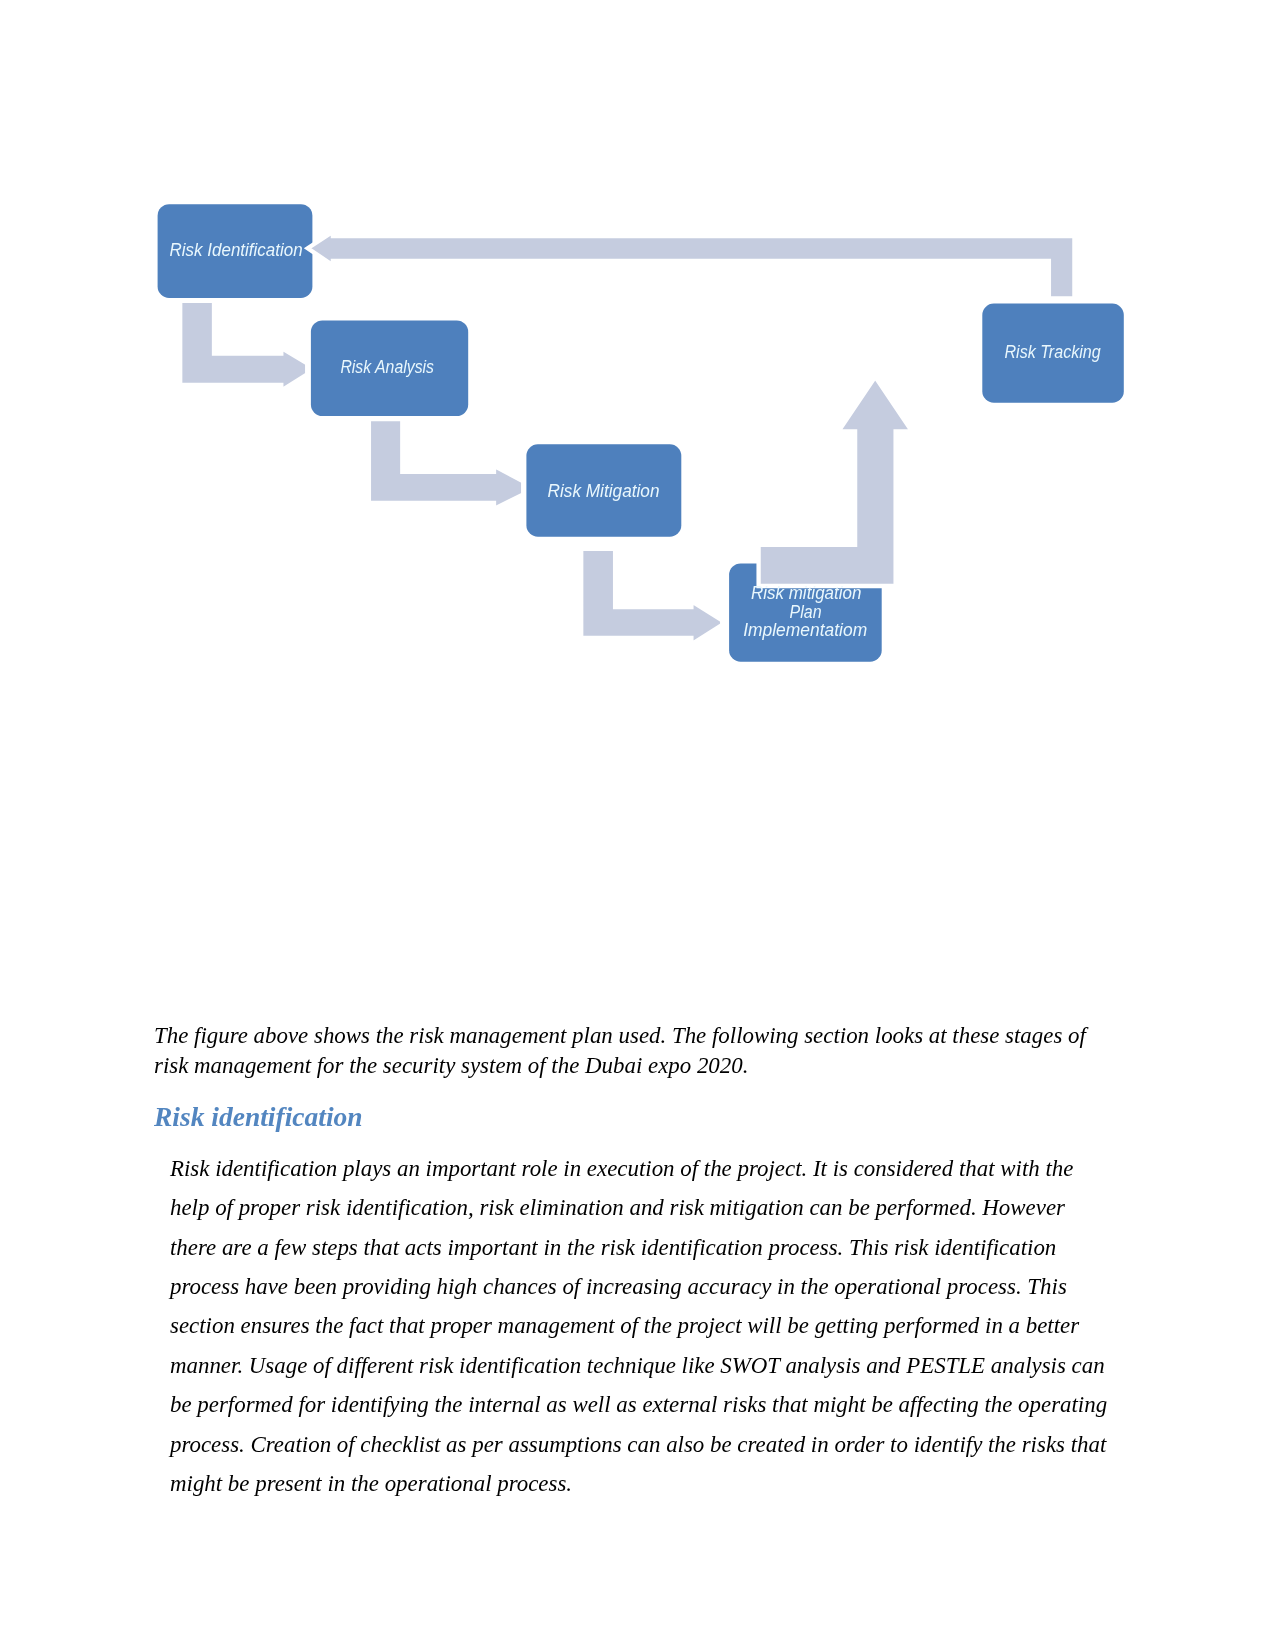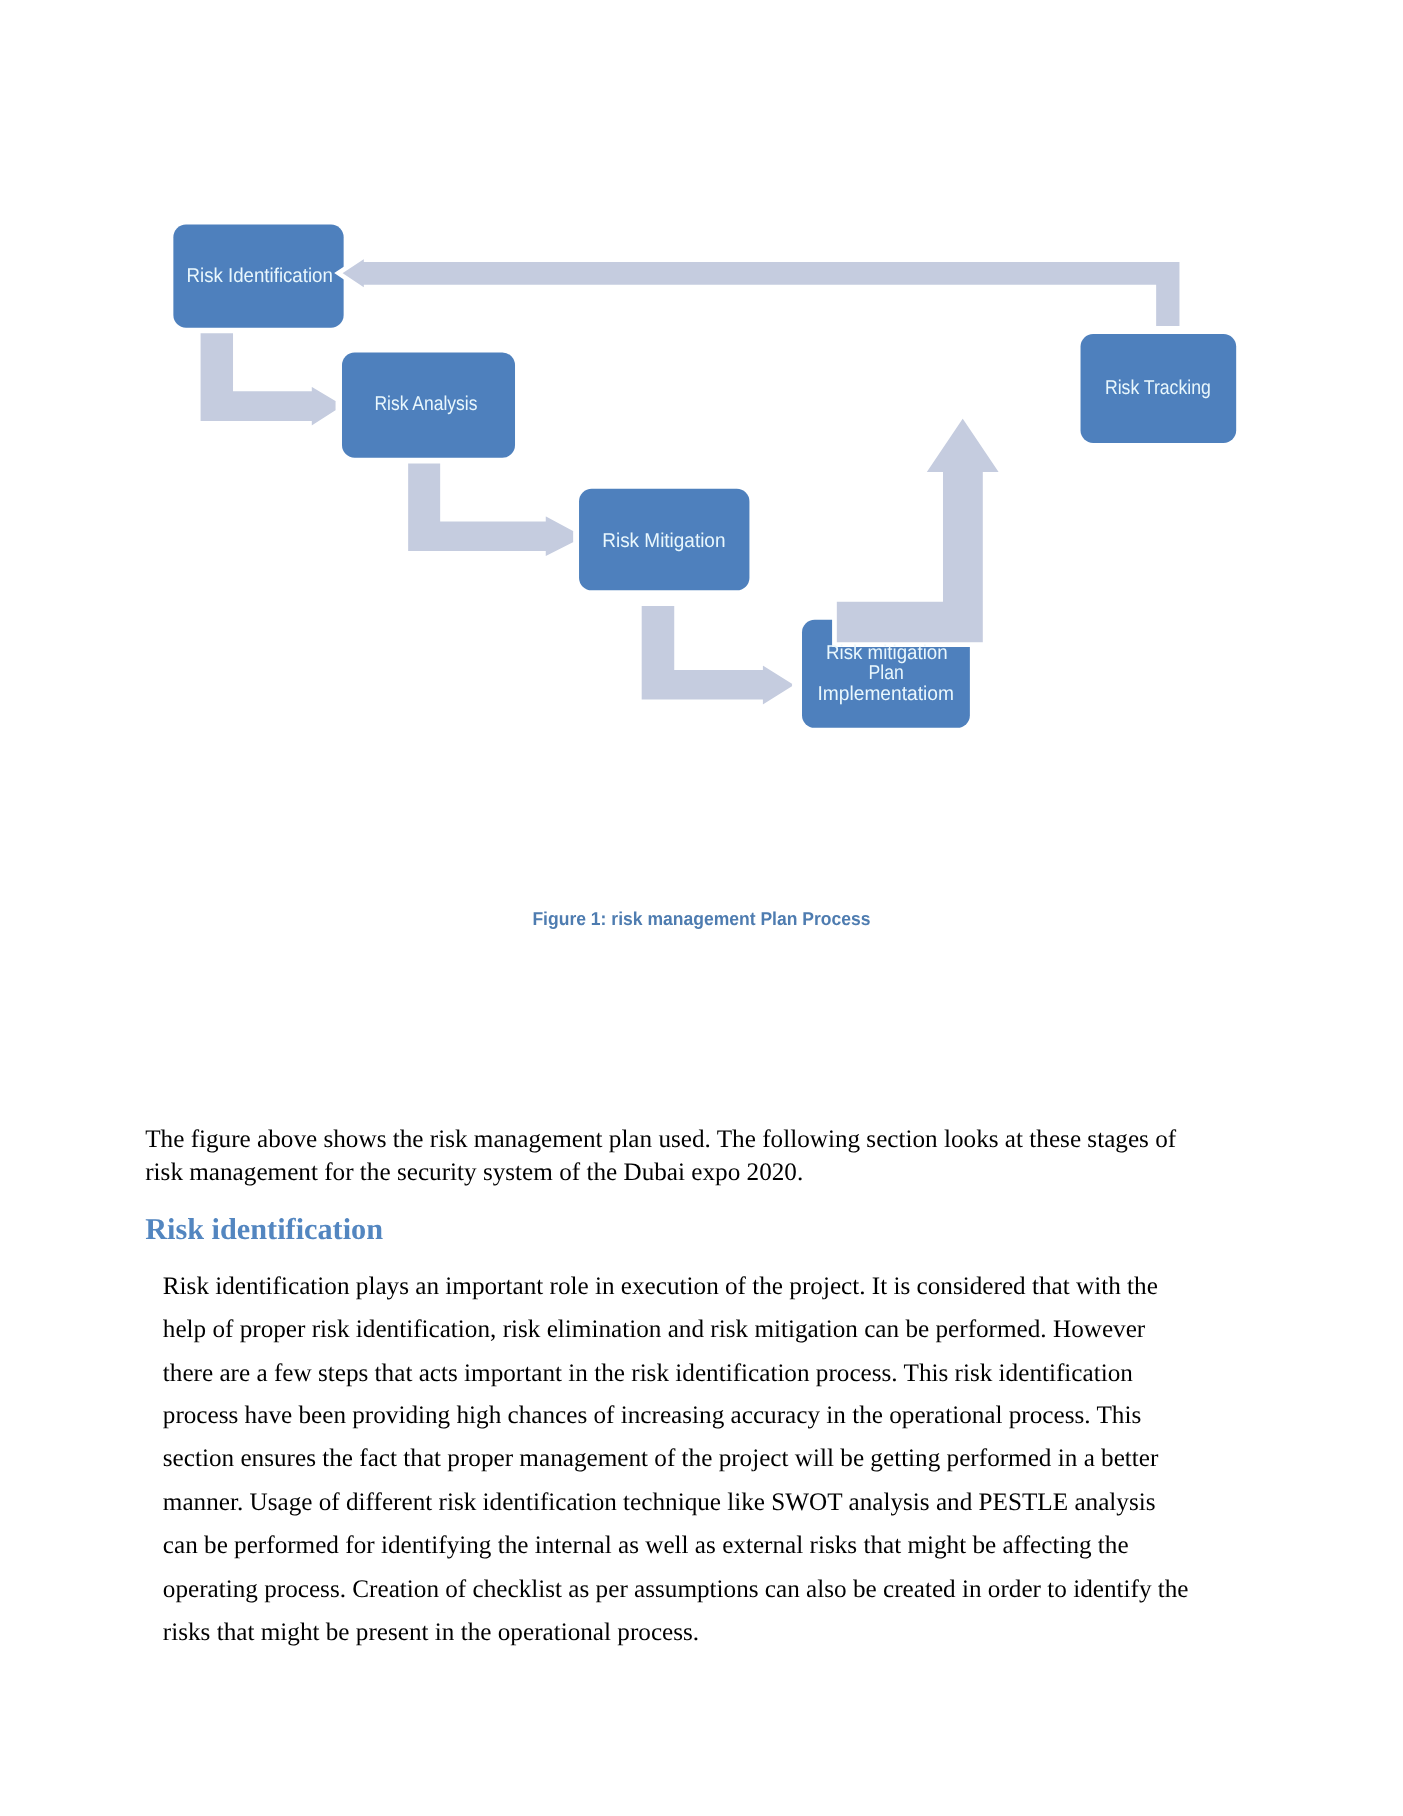--- a/index.html
+++ b/index.html
@@ -1,29 +1,29 @@
 <!DOCTYPE html>
 <html><head>
 <meta charset="utf-8">
 <title>Risk Management Plan Process</title>
 <style>
   html,body{margin:0;padding:0;}
   body{width:1275px;height:1651px;background:#ffffff;position:relative;overflow:hidden;
        font-family:"Liberation Serif",serif;-webkit-font-smoothing:antialiased;}
-  .page{position:absolute;left:0;top:0;width:1275px;height:1651px;}
+  .page{position:absolute;left:0;top:0;width:1275px;height:1651px;font-style:italic;}
   #figure{position:absolute;left:0;top:0;width:1275px;height:720px;}
   #figure svg{display:block;position:absolute;left:0;top:0;}
   .nodebox{fill:#4e80bd;}
   .arr{fill:#c5ccdf;stroke:#ffffff;stroke-width:4.3;stroke-linejoin:miter;stroke-miterlimit:12;}
   .nodetext{font-family:"Liberation Sans",sans-serif;font-size:18.2px;fill:#e9f7fd;
             text-anchor:middle;}
   .cap{position:absolute;left:0;top:820px;width:1275px;height:30px;}
   .cap svg{display:block;}
   .cap text{font-family:"Liberation Sans",sans-serif;font-weight:bold;font-size:17px;fill:#4e7cb0;}
-  .body-wrap{position:absolute;left:132px;top:1020.5px;width:970px;}
+  .body-wrap{position:absolute;left:154px;top:1020.5px;width:970px;}
   p.intro{margin:0;font-size:22.9px;line-height:30.1px;color:#000;text-align:left;}
   h2.sec{margin:20px 0 10px 0;font-size:27.5px;font-weight:bold;color:#5386c0;
          font-family:"Liberation Serif",serif;}
   p.main{margin:16px;font-size:22.9px;line-height:39.4px;color:#000;text-align:left;}
 </style>
 </head>
 <body>
 
 <div class="page">
   <div id="figure">
@@ -46,23 +46,18 @@
       <path class="arr" d="M368.9,419.1 H402.3 V471.9 H494.0 V465.9 L523.2,481.4 V494.3 L494.0,509.0 V503.0 H368.9 Z"></path>
       <path class="arr" d="M581.2,548.8 H615.1 V607.0 H691.4 V601.2 L722.2,620.4 V624.9 L691.4,644.4 V638.0 H581.2 Z"></path>
       <path class="arr" d="M758.6,544.8 H855.1 V431.3 H838.5 L875.2,376.7 L911.9,431.3 H895.6 V586.0 H758.6 Z"></path>
       <path class="arr" d="M1074.4,298.4 V236.0 H332.9 V231.7 L307.7,248.3 L332.9,265.2 V260.9 H1048.9 V298.4 Z"></path>
     </g>
     <g>
       <text class="nodetext" x="806.2" y="598.8"><tspan x="806.2" y="598.8" textLength="110.5" lengthAdjust="spacingAndGlyphs">Risk mitigation</tspan><tspan x="805.6" y="617.7" textLength="32.0" lengthAdjust="spacingAndGlyphs">Plan</tspan><tspan x="805.2" y="636.4" textLength="124.0" lengthAdjust="spacingAndGlyphs">Implementatiom</tspan></text>
     </g>
    </svg>
   </div>
-  <div class="cap">
-    <svg width="1275" height="30" viewBox="0 0 1275 30">
-      <text x="484.0" y="21.1" textLength="307.4" lengthAdjust="spacingAndGlyphs">Figure 1: risk management Plan Process</text>
-    </svg>
-  </div>
   <div class="body-wrap">
     <p class="intro">The figure above shows the risk management plan used. The following section looks at these stages of risk management for the security system of the Dubai expo 2020.</p>
     <h2 class="sec">Risk identification</h2>
     <p class="main">Risk identification plays an important role in execution of the project. It is considered that with the help of proper risk identification, risk elimination and risk mitigation can be performed. However there are a few steps that acts important in the risk identification process. This risk identification process have been providing high chances of increasing accuracy in the operational process. This section ensures the fact that proper management of the project will be getting performed in a better manner. Usage of different risk identification technique like SWOT analysis and PESTLE analysis can be performed for identifying the internal as well as external risks that might be affecting the operating process. Creation of checklist as per assumptions can also be created in order to identify the risks that might be present in the operational process.</p>
   </div>
 </div>
 
 </body></html>

